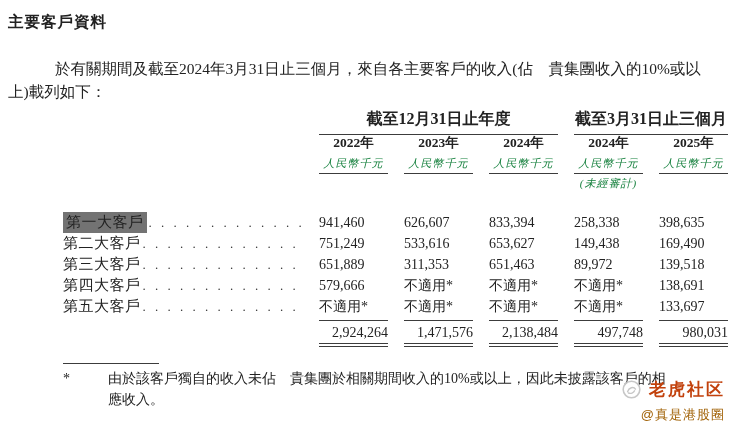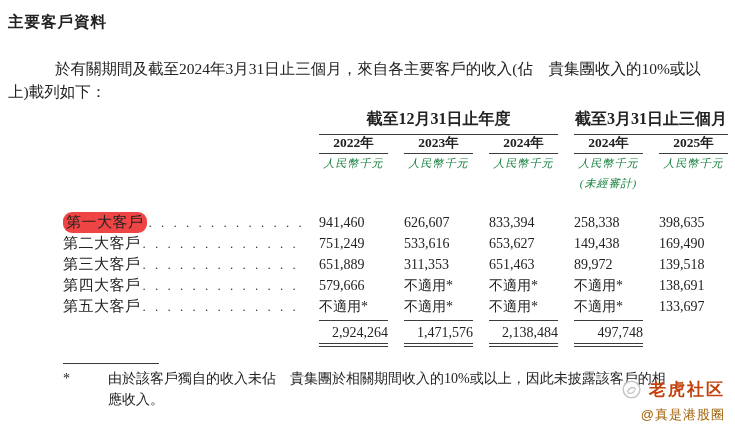--- a/index.html
+++ b/index.html
@@ -43,21 +43,21 @@
     text-align:center; font-weight:bold; font-size:16px;
     padding-bottom:4px; white-space:nowrap;
   }
   .g1 { grid-column:2 / 5; }
   .g2 { grid-column:5 / 7; }
 
   .yr { height:25px; }
   .yr > span {
     display:block; border-bottom:1px solid #3c3c3c;
     text-align:center; font-weight:bold; font-size:13.5px;
-    padding:3px 0 1px; white-space:nowrap;
+    padding:3px 0 21px; white-space:nowrap;
   }
 
   .un { height:20px; }
   .un > span, .nt > span {
     display:block; text-align:center;
     font-style:italic; font-size:11px; letter-spacing:1px;
     white-space:nowrap; color:#15803d;
   }
   .nt { height:18px; }
 
@@ -189,21 +189,21 @@
       <div class="cell nt pad">
           <span>(未經審計)</span>
         </div>
       <div class="cell nt pad">
           <span></span>
         </div>
 
       <div class="spacer"></div>
 
       <div class="cell dl">
-        <span class="lab hl" style="background: #ef4444; border-radius: 9px;">第一大客戶</span>
+        <span class="lab hl" style="background: #737373;">第一大客戶</span>
         <span class="dots"></span>
       </div>
       <div class="cell v pad">
           <span>941,460</span>
         </div>
       <div class="cell v pad">
           <span>626,607</span>
         </div>
       <div class="cell v pad">
           <span>833,394</span>
@@ -300,20 +300,23 @@
           <span>2,924,264</span>
         </div>
       <div class="cell t pad">
           <span>1,471,576</span>
         </div>
       <div class="cell t pad">
           <span>2,138,484</span>
         </div>
       <div class="cell t pad">
           <span>497,748</span>
+        </div>
+      <div class="cell t pad">
+          <span>980,031</span>
         </div>
 
     </div>
 
     <div class="footnote">
       <div class="fn-rule"></div>
       <div class="fn-row">
         <div class="fn-marker">*</div>
         <div class="fn-text">
           <span class="line">由於該客戶獨自的收入未佔　貴集團於相關期間收入的10%或以上，因此未披露該客戶的相</span>

